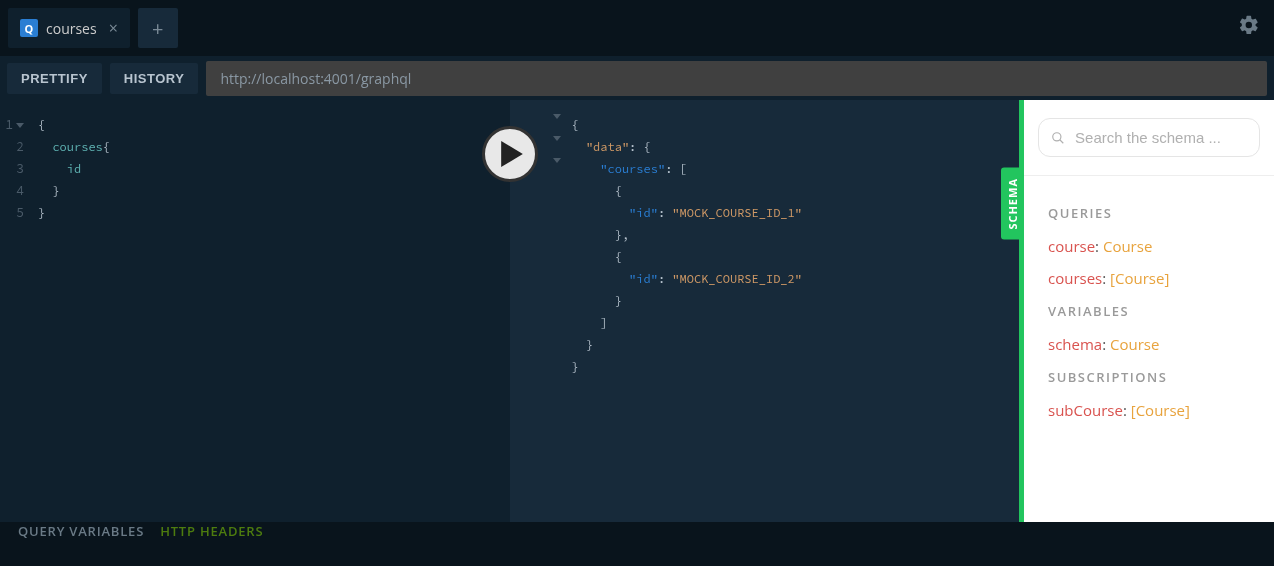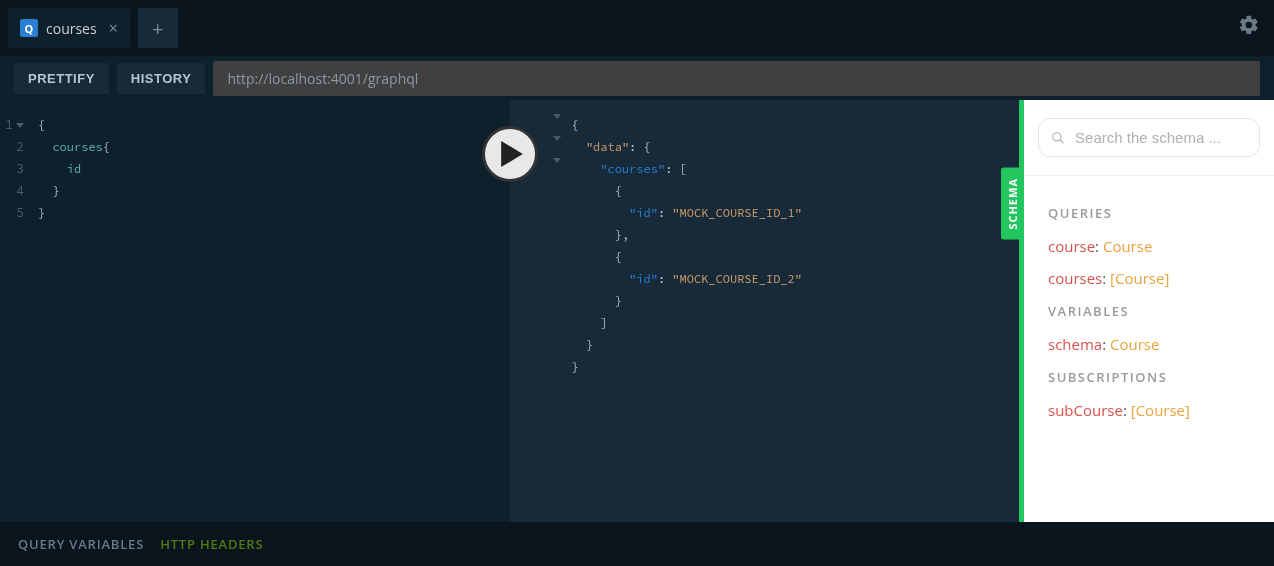--- a/index.html
+++ b/index.html
@@ -9,21 +9,21 @@
   
   .tabbar { height: 56px; background: #09141c; display: flex; align-items: center; padding: 0 8px; position: relative; }
   .tab { display: flex; align-items: center; background: #0f202d; height: 40px; padding: 0 12px; margin-right: 8px; border-radius: 2px; }
   .tab-icon { width: 18px; height: 18px; background: #2a7ed3; color: #fff; font-size: 11px; font-weight: bold; display: flex; align-items: center; justify-content: center; border-radius: 2px; margin-right: 8px; }
   .tab-name { color: #ccc; font-size: 14px; margin-right: 12px; }
   .tab-close { color: #7a8a96; font-size: 16px; cursor: pointer; }
   .tab-add { width: 40px; height: 40px; background: #172a3a; display: flex; align-items: center; justify-content: center; color: #7a8a96; font-size: 20px; cursor: pointer; border-radius: 2px;}
   .gear { position: absolute; right: 14px; top: 14px; color: #7a8a96; }
   
   
-  .toolbar { height: 44px; display: flex; align-items: center; padding: 0 14px; gap: 8px; background: #0f202d; }
+  .toolbar { height: 44px; display: flex; align-items: center; padding: 0 7px; gap: 8px; background: #0f202d; }
   .btn { background: #172a3a; color: #b8c4cf; font-size: 13px; font-weight: 600; letter-spacing: 0.5px; padding: 8px 14px; border-radius: 2px; cursor: pointer; border: none; }
   .endpoint { flex: 1; background: #404040; color: #8a98a4; font-size: 14px; padding: 8px 14px; border-radius: 2px; border: none; outline: none; font-family: inherit; }
   
   
   .main { flex: 1; display: flex; position: relative; min-height: 0; }
   .editor-pane { flex: 1; display: flex; position: relative; background: #172a3a; border-right: 5px solid #22c55e; }
   .schema-pane { width: 250px; background: #fff; display: flex; flex-direction: column; }
   
   .query-col { width: 50%; background: #0f202d; display: flex; }
   .result-col { width: 50%; background: #172a3a; display: flex; padding-left: 40px; }
@@ -51,21 +51,21 @@
   .schema-search-box input::placeholder { color: #b0b0b0; }
   
   .schema-body { padding: 14px 24px; overflow-y: auto; }
   .schema-section { color: #9a9a9a; font-size: 13px; font-weight: 600; letter-spacing: 1.5px; margin: 14px 0 14px; }
   .schema-item { font-size: 15px; margin-bottom: 12px; }
   .schema-item .fname { color: #d9534f; }
   .schema-item .colon { color: #555; }
   .schema-item .ftype { color: #e8a33d; }
   
   
-  .bottom { height: 44px; background: #09141c; display: flex; align-items: center; padding: 0 18px; gap: 16px; }
+  .bottom { height: 44px; background: #09141c; display: flex; padding: 0 18px; gap: 16px; }
   .bottom-tab { color: #6a7a86; font-size: 13px; font-weight: 600; letter-spacing: 0.8px; cursor: pointer; }
   .bottom-tab.active { color: #4d7c0f; }
   
   .result-fold-gutter { width: 14px; padding: 14px 0; }
   .result-fold-gutter .fold { margin-bottom: 17px; display:block;}
 </style>
 </head>
 <body>
 
 <div class="tabbar">

